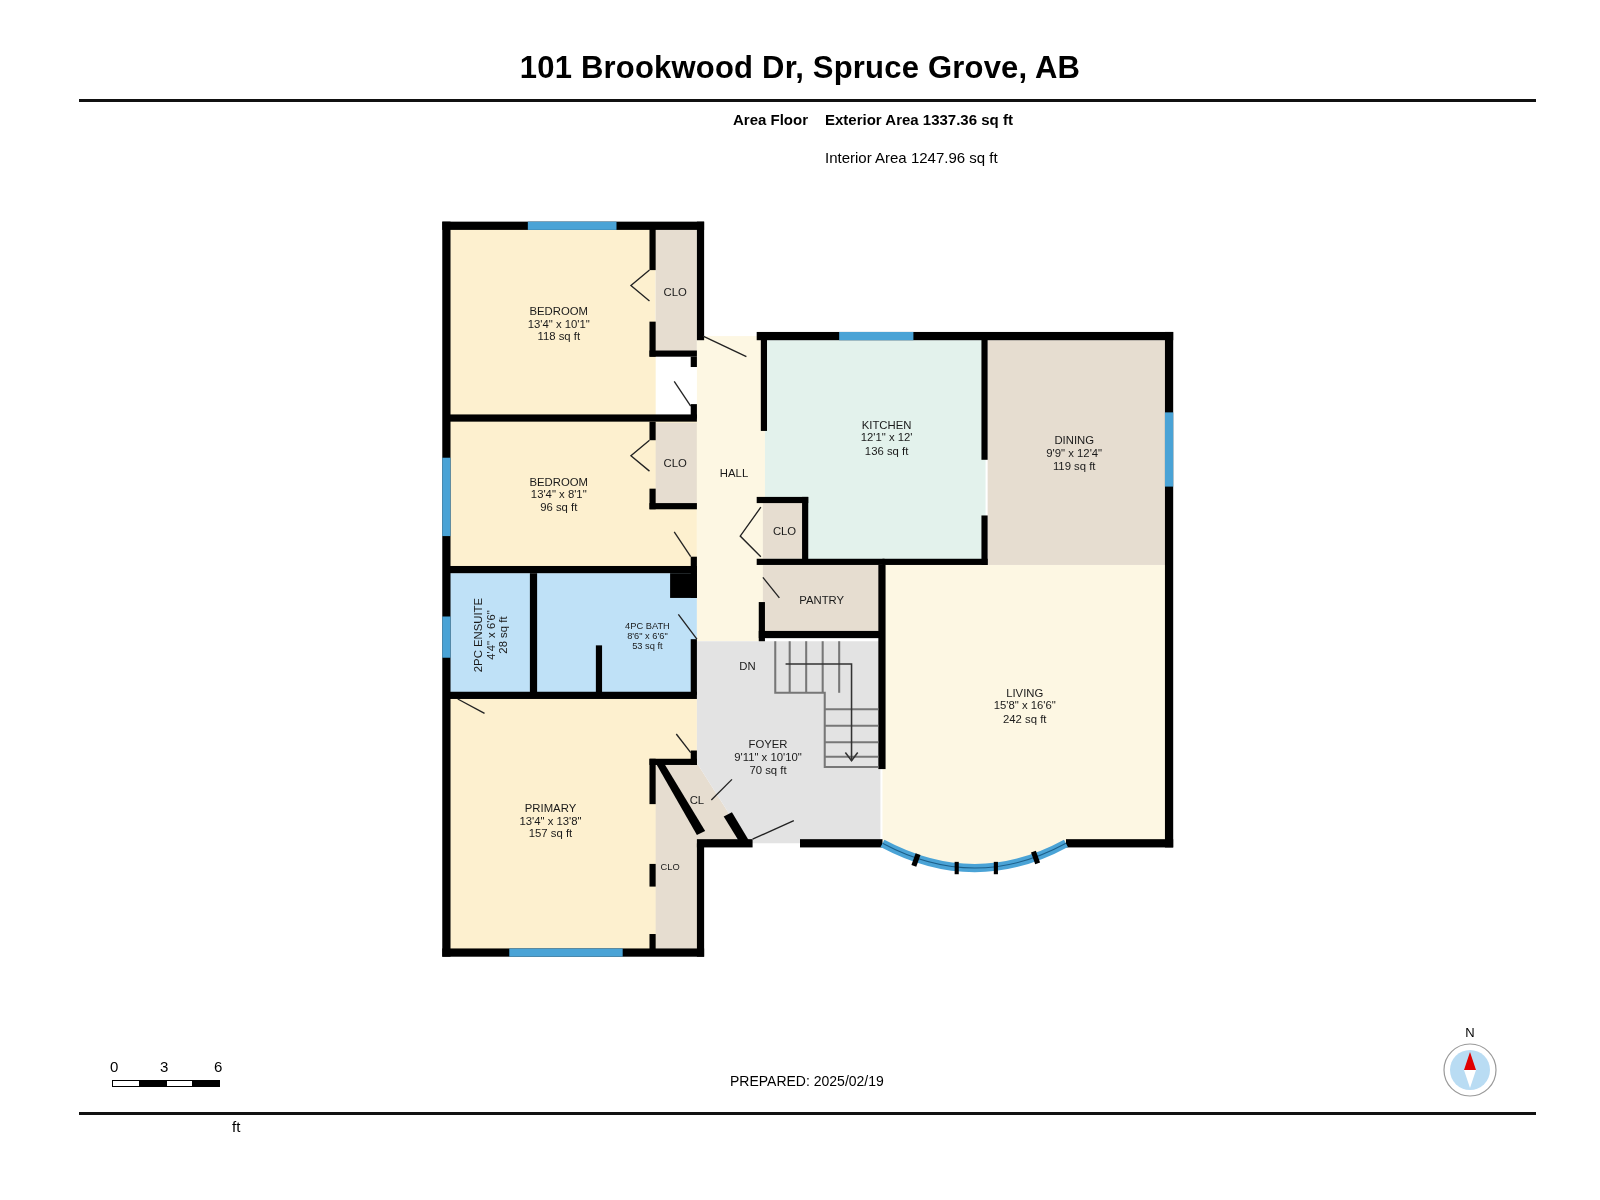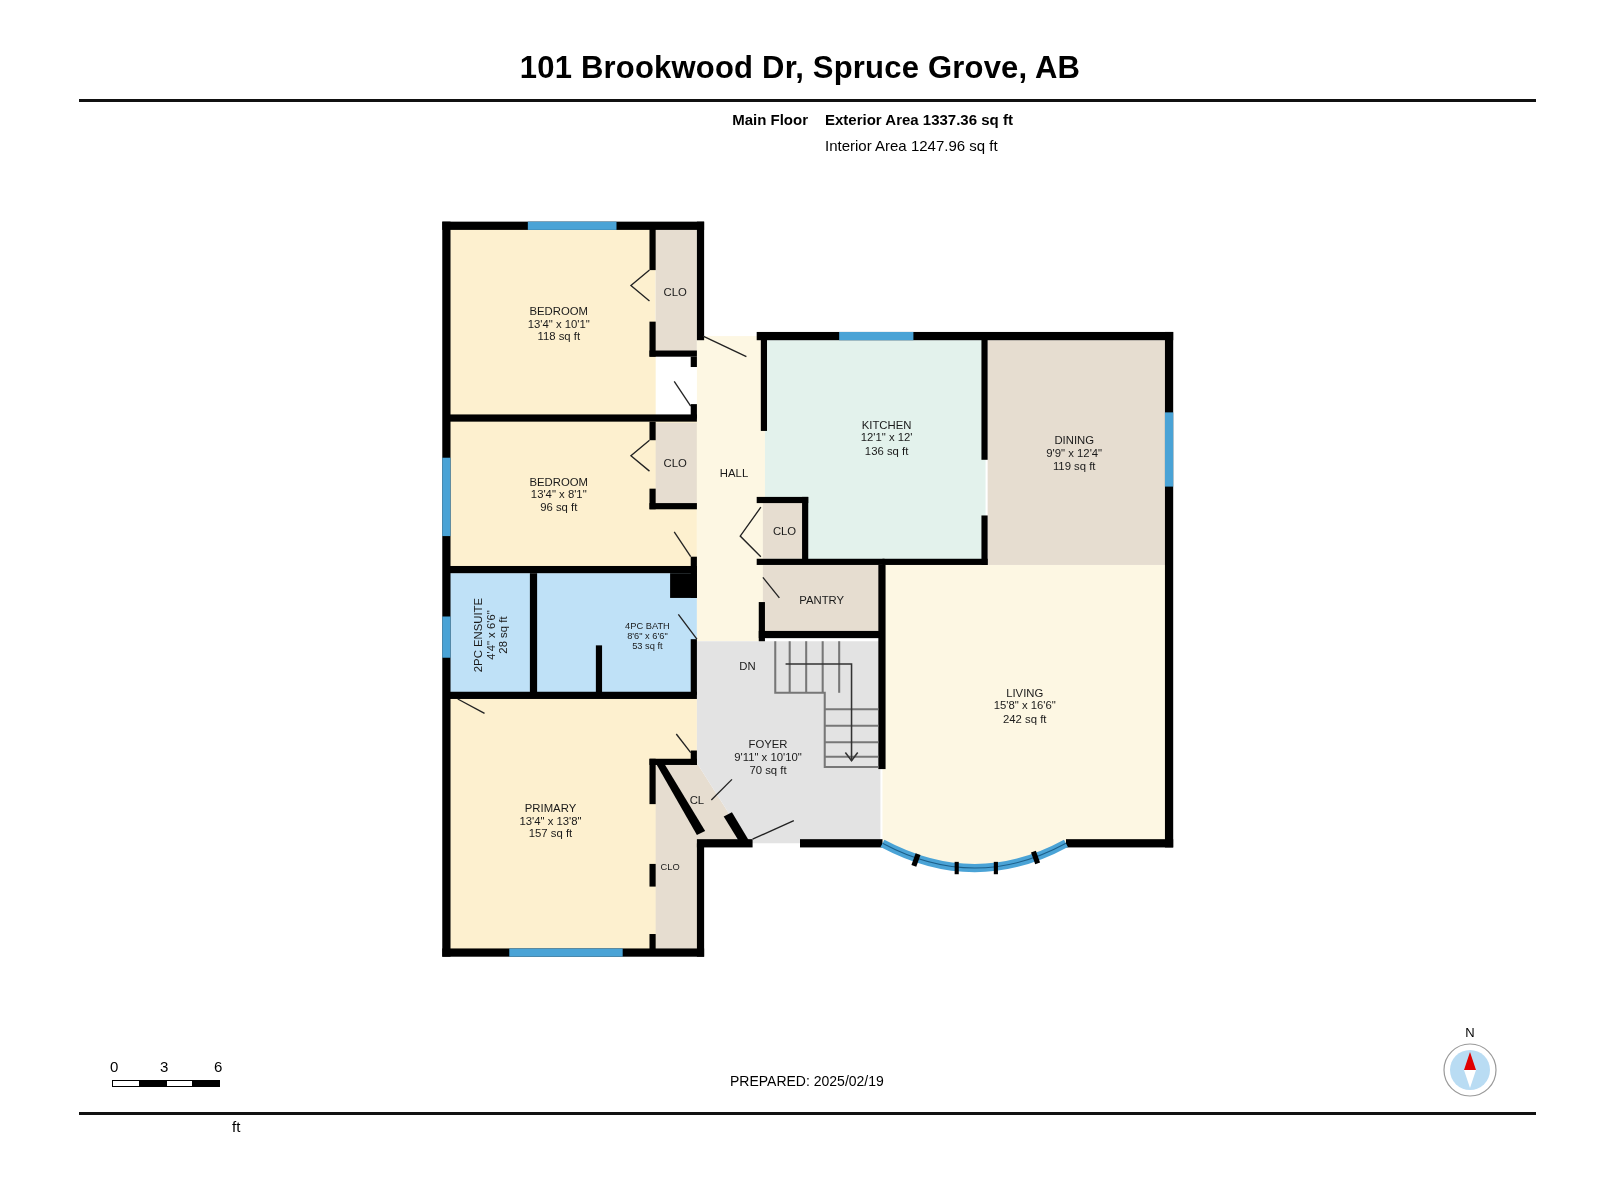--- a/index.html
+++ b/index.html
@@ -5,41 +5,41 @@
   html, body { margin:0; padding:0; background:#ffffff; }
   body { width:1600px; height:1200px; position:relative; overflow:hidden; font-family:"Liberation Sans", sans-serif; color:#000; }
   .stage { position:absolute; left:0; top:0; width:1600px; height:1200px; }
   svg.plan { position:absolute; left:0; top:0; width:1600px; height:1200px; }
   .title { position:absolute; left:0; width:1600px; top:50px; text-align:center; font-size:31px; font-weight:bold; letter-spacing:0.2px; }
   .rule-top { position:absolute; left:79px; width:1457px; top:99px; height:3px; background:#111; }
   .rule-bot { position:absolute; left:79px; width:1457px; top:1112px; height:3px; background:#111; }
   .floor-info { position:absolute; top:111px; left:0; width:1600px; font-size:15px; }
   .floor-name { position:absolute; left:690px; width:118px; text-align:right; font-weight:bold; top:0; }
   .ext-area { position:absolute; left:825px; top:0;font-weight:bold; }
-  .int-area { position:absolute; left:825px; top:26px; }
+  .int-area { position:absolute; left:825px; top:38px; }
   .prepared { position:absolute; left:730px; top:1073px; font-size:14px; }
   .disclaimer { position:absolute; left:83px; top:1125px; font-size:13px; color:#222; }
   .scale { position:absolute; left:110px; top:1058px; width:160px; height:40px; }
   .scale .lbl { position:absolute; top:0; font-size:15px; }
   .scale .bar { position:absolute; top:22px; height:7px; border:1px solid #000; box-sizing:border-box; }
   .scale .unit { position:absolute; left:122px; top:16px; font-size:15px;margin-top:44px; }
   .compass { position:absolute; left:1440px; top:1025px; width:60px; height:75px; }
   .compass .n { position:absolute; left:0; width:60px; text-align:center; top:0; font-size:13px; }
   .room-label { font-family:"Liberation Sans", sans-serif; fill:#1a1a1a; }
 </style>
 </head>
 <body>
 
 <div class="stage">
 
   <div class="title">101 Brookwood Dr, Spruce Grove, AB</div>
   <div class="rule-top"></div>
 
   <div class="floor-info">
-    <span class="floor-name">Main Floor</span>
+    <span class="floor-name">Area Floor</span>
     <span class="ext-area">Exterior Area 1337.36 sq ft</span>
     <span class="int-area">Interior Area 1247.96 sq ft</span>
   </div>
 
   <svg class="plan" viewBox="0 0 1552 1164" preserveAspectRatio="none">
 
     <g>
       <rect x="436" y="222" width="200" height="184" fill="#fdf0cf"></rect>
       <rect x="636" y="222" width="40" height="120" fill="#e6ddd0"></rect>
       <rect x="436" y="406" width="240" height="146" fill="#fdf0cf"></rect>

